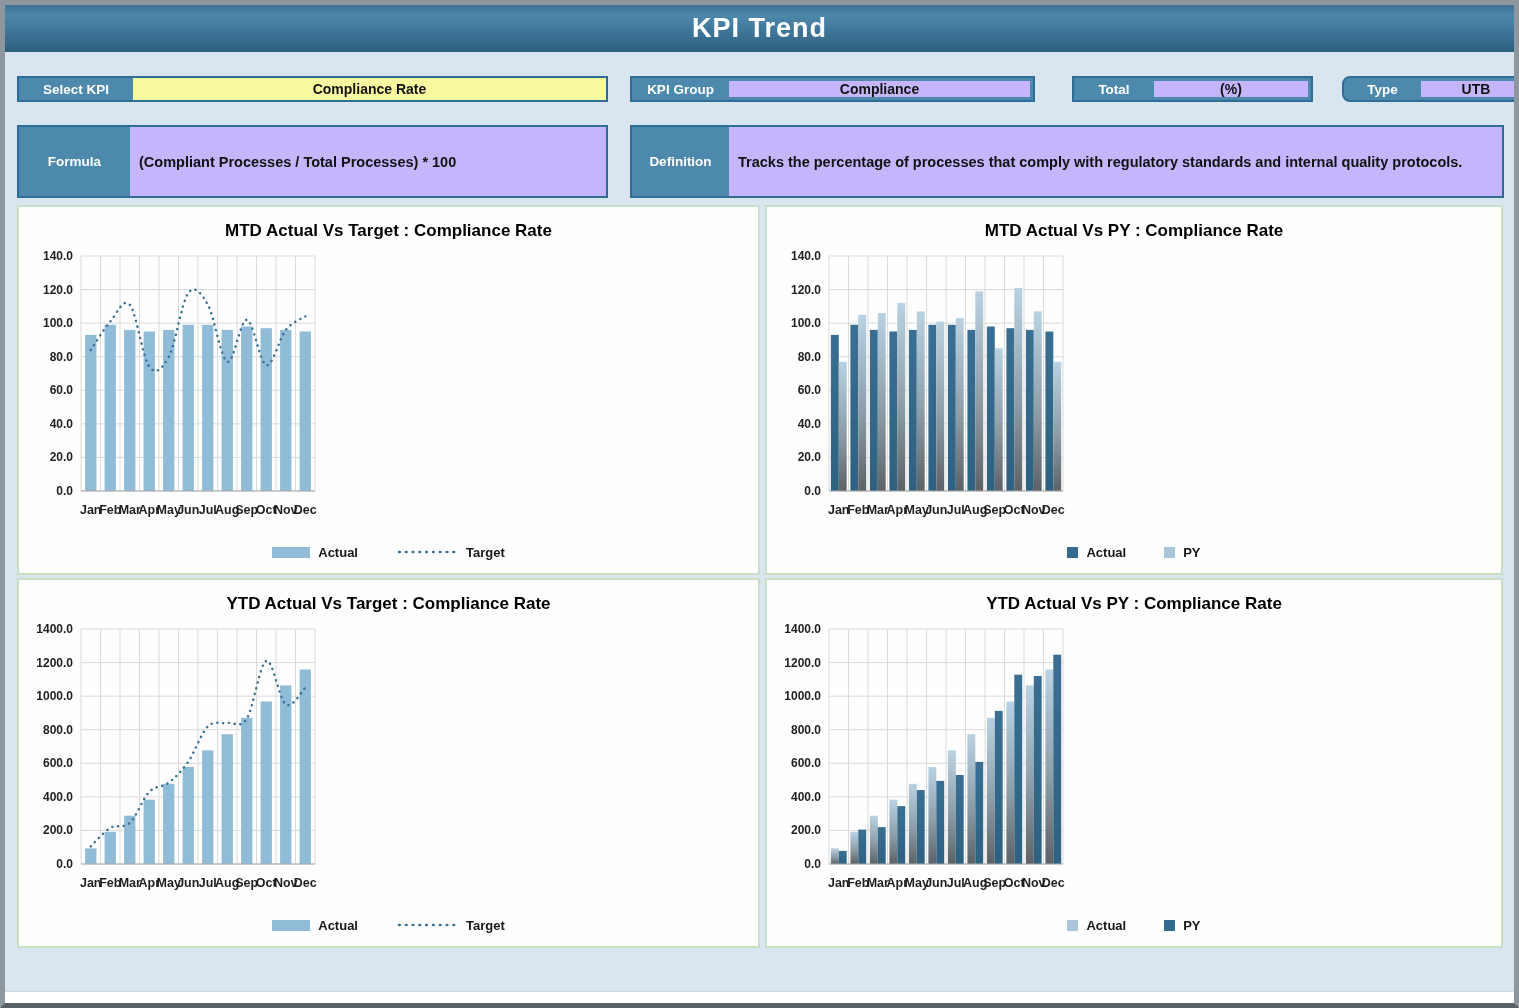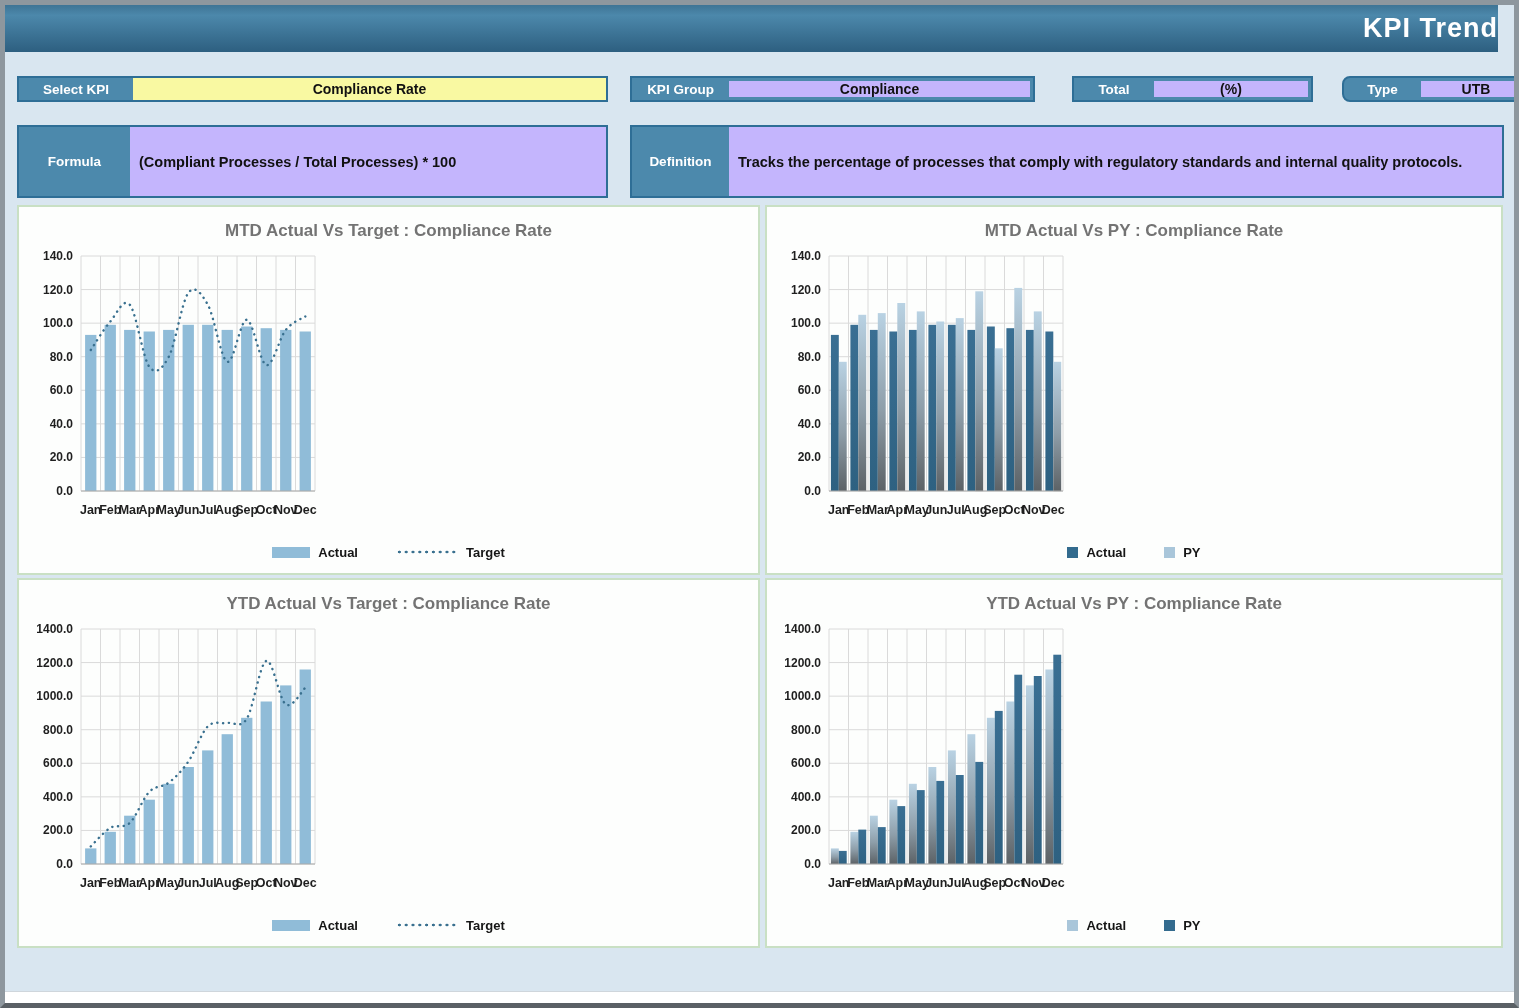--- a/index.html
+++ b/index.html
@@ -9,23 +9,23 @@
     --sq-light:#a9c6da; --line:#39708f; --grid:#dadada; --text-dark:#1f1f1f;
   }
   *{box-sizing:border-box; margin:0; padding:0;}
   body{font-family:"Liberation Sans", sans-serif; background:#b9c2cb;}
   .window{
     position:relative; width:1519px; height:1008px;
     border:5px solid #8e979e; border-bottom-color:#5a6065;
     background:var(--page-bg); overflow:hidden;
   }
   .banner{
-    position:absolute; left:0; top:0; right:16px; height:47px;
+    position:absolute; left:0; top:0; right:0; height:47px;
     background:linear-gradient(180deg,#3e7495 0%, var(--banner-top) 22%, var(--banner-bottom) 100%);
-    display:flex; align-items:center; justify-content:flex-end;
+    display:flex; align-items:center; justify-content:center;
   }
   .banner-title{color:#fff; font-size:27px; font-weight:700; letter-spacing:1px;}
 
   .field-box{
     position:absolute; height:26px; border:2px solid var(--box-border);
     background:var(--label-bg); display:flex; align-items:stretch;
   }
   .field-label{
     color:#fff; font-weight:700; font-size:13.5px;
     display:flex; align-items:center; justify-content:center; flex:0 0 auto;
@@ -41,21 +41,21 @@
     position:absolute; height:73px; border:2px solid var(--box-border);
     background:var(--label-bg); display:flex; align-items:stretch;
   }
   .big-box .field-value{justify-content:flex-start; padding-left:9px; font-size:14.5px; text-align:left;}
 
   .chart-panel{
     position:absolute; background:#fdfefd; border:2px solid var(--panel-border);
   }
   .chart-title{
     position:absolute; left:0; right:0; top:14px; text-align:center;
-    font-size:17px; font-weight:700; color:#737373;
+    font-size:17px; font-weight:700; color:#000000;
   }
   svg.plot{position:absolute; left:8px; right:8px; top:44px; height:274px;}
   svg.plot text.tick{font-family:"Liberation Sans",sans-serif; font-size:12px; font-weight:700; fill:var(--text-dark);}
   svg.plot text.cat{font-family:"Liberation Sans",sans-serif; font-size:12.5px; font-weight:700; fill:var(--text-dark);}
   .legend{
     position:absolute; left:0; right:0; bottom:12px; height:18px;
     display:flex; align-items:center; justify-content:center; gap:20px;
   }
   .legend .item{display:flex; align-items:center; gap:8px; margin:0 9px;}
   .legend-label{font-size:13px; font-weight:700; color:#161616;}

